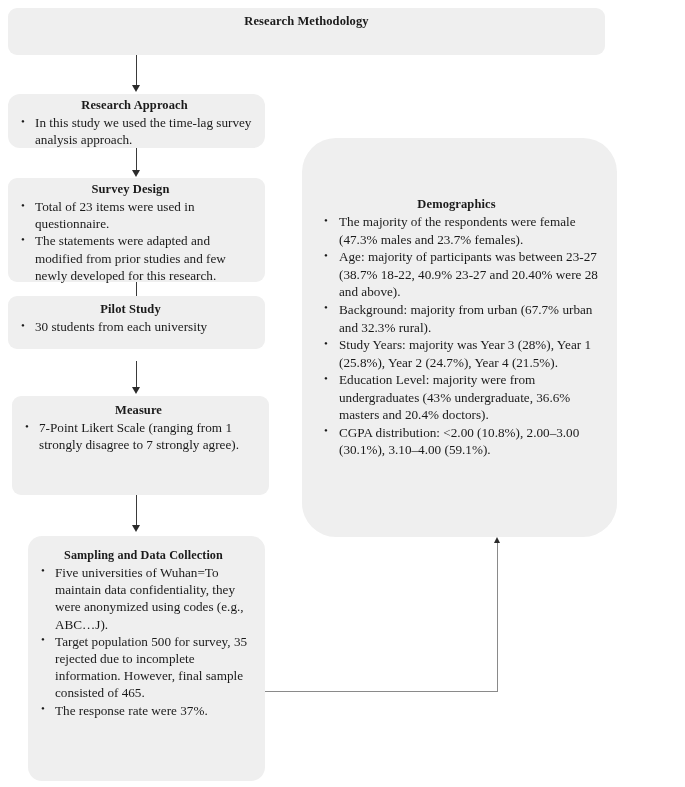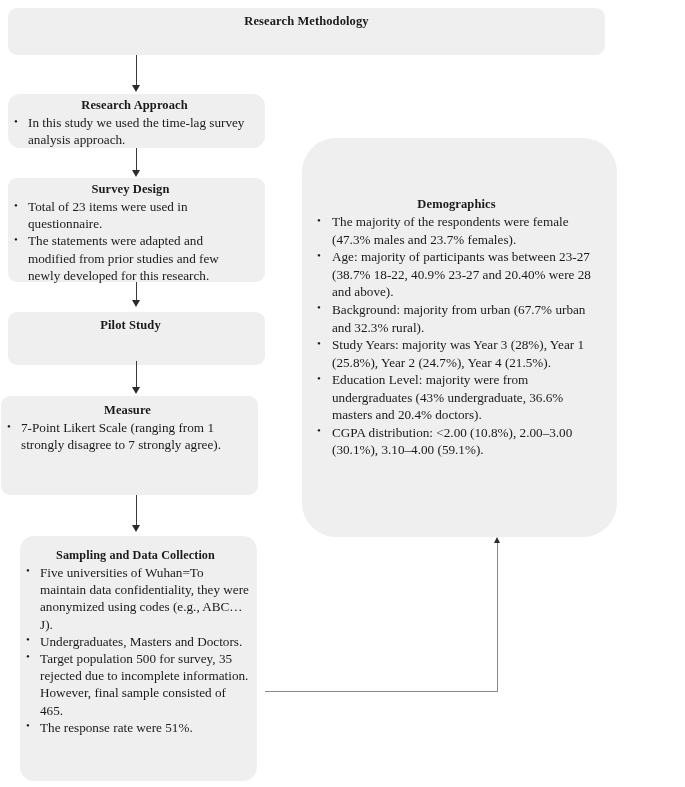--- a/index.html
+++ b/index.html
@@ -33,21 +33,21 @@
     line-height: 1.22;
     letter-spacing: 0.1px;
   }
   .box-sub {
     text-align: center;
     font-size: 12.5px;
     line-height: 1.3;
     letter-spacing: 0.3px;
   }
   ul.blist {
-    margin: 1px 0 0 0;
+    margin: 1px 0 0 7px;
     padding: 0 0 0 0;
     list-style: none;
   }
   ul.blist li {
     position: relative;
     padding-left: 20px;
     font-size: 13.2px;
     line-height: 1.295;
     margin: 0 0 0 0;
     text-align: left;
@@ -70,31 +70,31 @@
     left: 8px; top: 94px; width: 257px; height: 54px;
     border-radius: 12px;
     padding: 4px 4px 0 0;
   }
   #survey-design-box {
     left: 8px; top: 178px; width: 257px; height: 104px;
     border-radius: 9px;
     padding: 4px 12px 0 0;
   }
   #pilot-study-box {
-    left: 8px; top: 312px; width: 257px; height: 53px;
+    left: 8px; top: 296px; width: 257px; height: 53px;
     border-radius: 9px;
     padding: 6px 12px 0 0;
   }
   #measure-box {
-    left: 1px; top: 396px; width: 257px; height: 99px;
+    left: 12px; top: 396px; width: 257px; height: 99px;
     border-radius: 9px;
     padding: 7px 4px 8px 0;
   }
   #sampling-box {
-    left: 20px; top: 536px; width: 237px; height: 245px;
+    left: 28px; top: 536px; width: 237px; height: 245px;
     border-radius: 14px;
     padding: 12px 6px 0 0;
   }
   #demographics-box {
     left: 302px; top: 138px; width: 315px; height: 399px;
     border-radius: 34px;
     padding: 12px 12px 0 6px;
   }
   #demographics-box .box-title { font-size: 12.5px; margin-top: 47px; }
   #demographics-box ul.blist li { font-size: 13.2px; line-height: 1.33; padding-left: 24px; }
@@ -162,42 +162,44 @@
       <li>Total of 23 items were used in questionnaire.</li>
       <li>The statements were adapted and modified from prior studies and few newly developed for this research.</li>
     </ul>
   </div>
 
   <div class="arrow-v" style="left:135.5px; top:282px; height:20px;"></div>
   <div class="arrow-head-down" style="left:132px; top:300px;"></div>
 
   <div class="box" id="pilot-study-box">
     <div class="box-title">Pilot Study</div>
+    <ul class="blist">
+      <li>30 students from each university</li>
+    </ul>
   </div>
 
   <div class="arrow-v" style="left:135.5px; top:361px; height:28px;"></div>
   <div class="arrow-head-down" style="left:132px; top:387px;"></div>
 
   <div class="box" id="measure-box">
     <div class="box-title">Measure</div>
     <ul class="blist">
       <li>7-Point Likert Scale (ranging from 1 strongly disagree to 7 strongly agree).</li>
     </ul>
   </div>
 
   <div class="arrow-v" style="left:135.5px; top:495px; height:32px;"></div>
   <div class="arrow-head-down" style="left:132px; top:525px;"></div>
 
   <div class="box" id="sampling-box">
     <div class="box-title">Sampling and Data Collection</div>
     <ul class="blist">
       <li>Five universities of Wuhan=To maintain data confidentiality, they were anonymized using codes (e.g., ABC…J).</li>
-      <li>Undergraduates, Masters and Doctors.</li>
       <li>Target population 500 for survey, 35 rejected due to incomplete information. However, final sample consisted of 465.</li>
-      <li>The response rate were 51%.</li>
+      <li>The response rate were 37%.</li>
     </ul>
   </div>
 
   <div class="elbow-h" style="left:265px; top:691px; width:233px;"></div>
   <div class="elbow-v" style="left:497px; top:543px; height:148px;"></div>
   <div class="arrow-head-up" style="left:494px; top:537px;"></div>
 
   <div class="box" id="demographics-box">
     <div class="box-title">Demographics</div>
     <ul class="blist">

